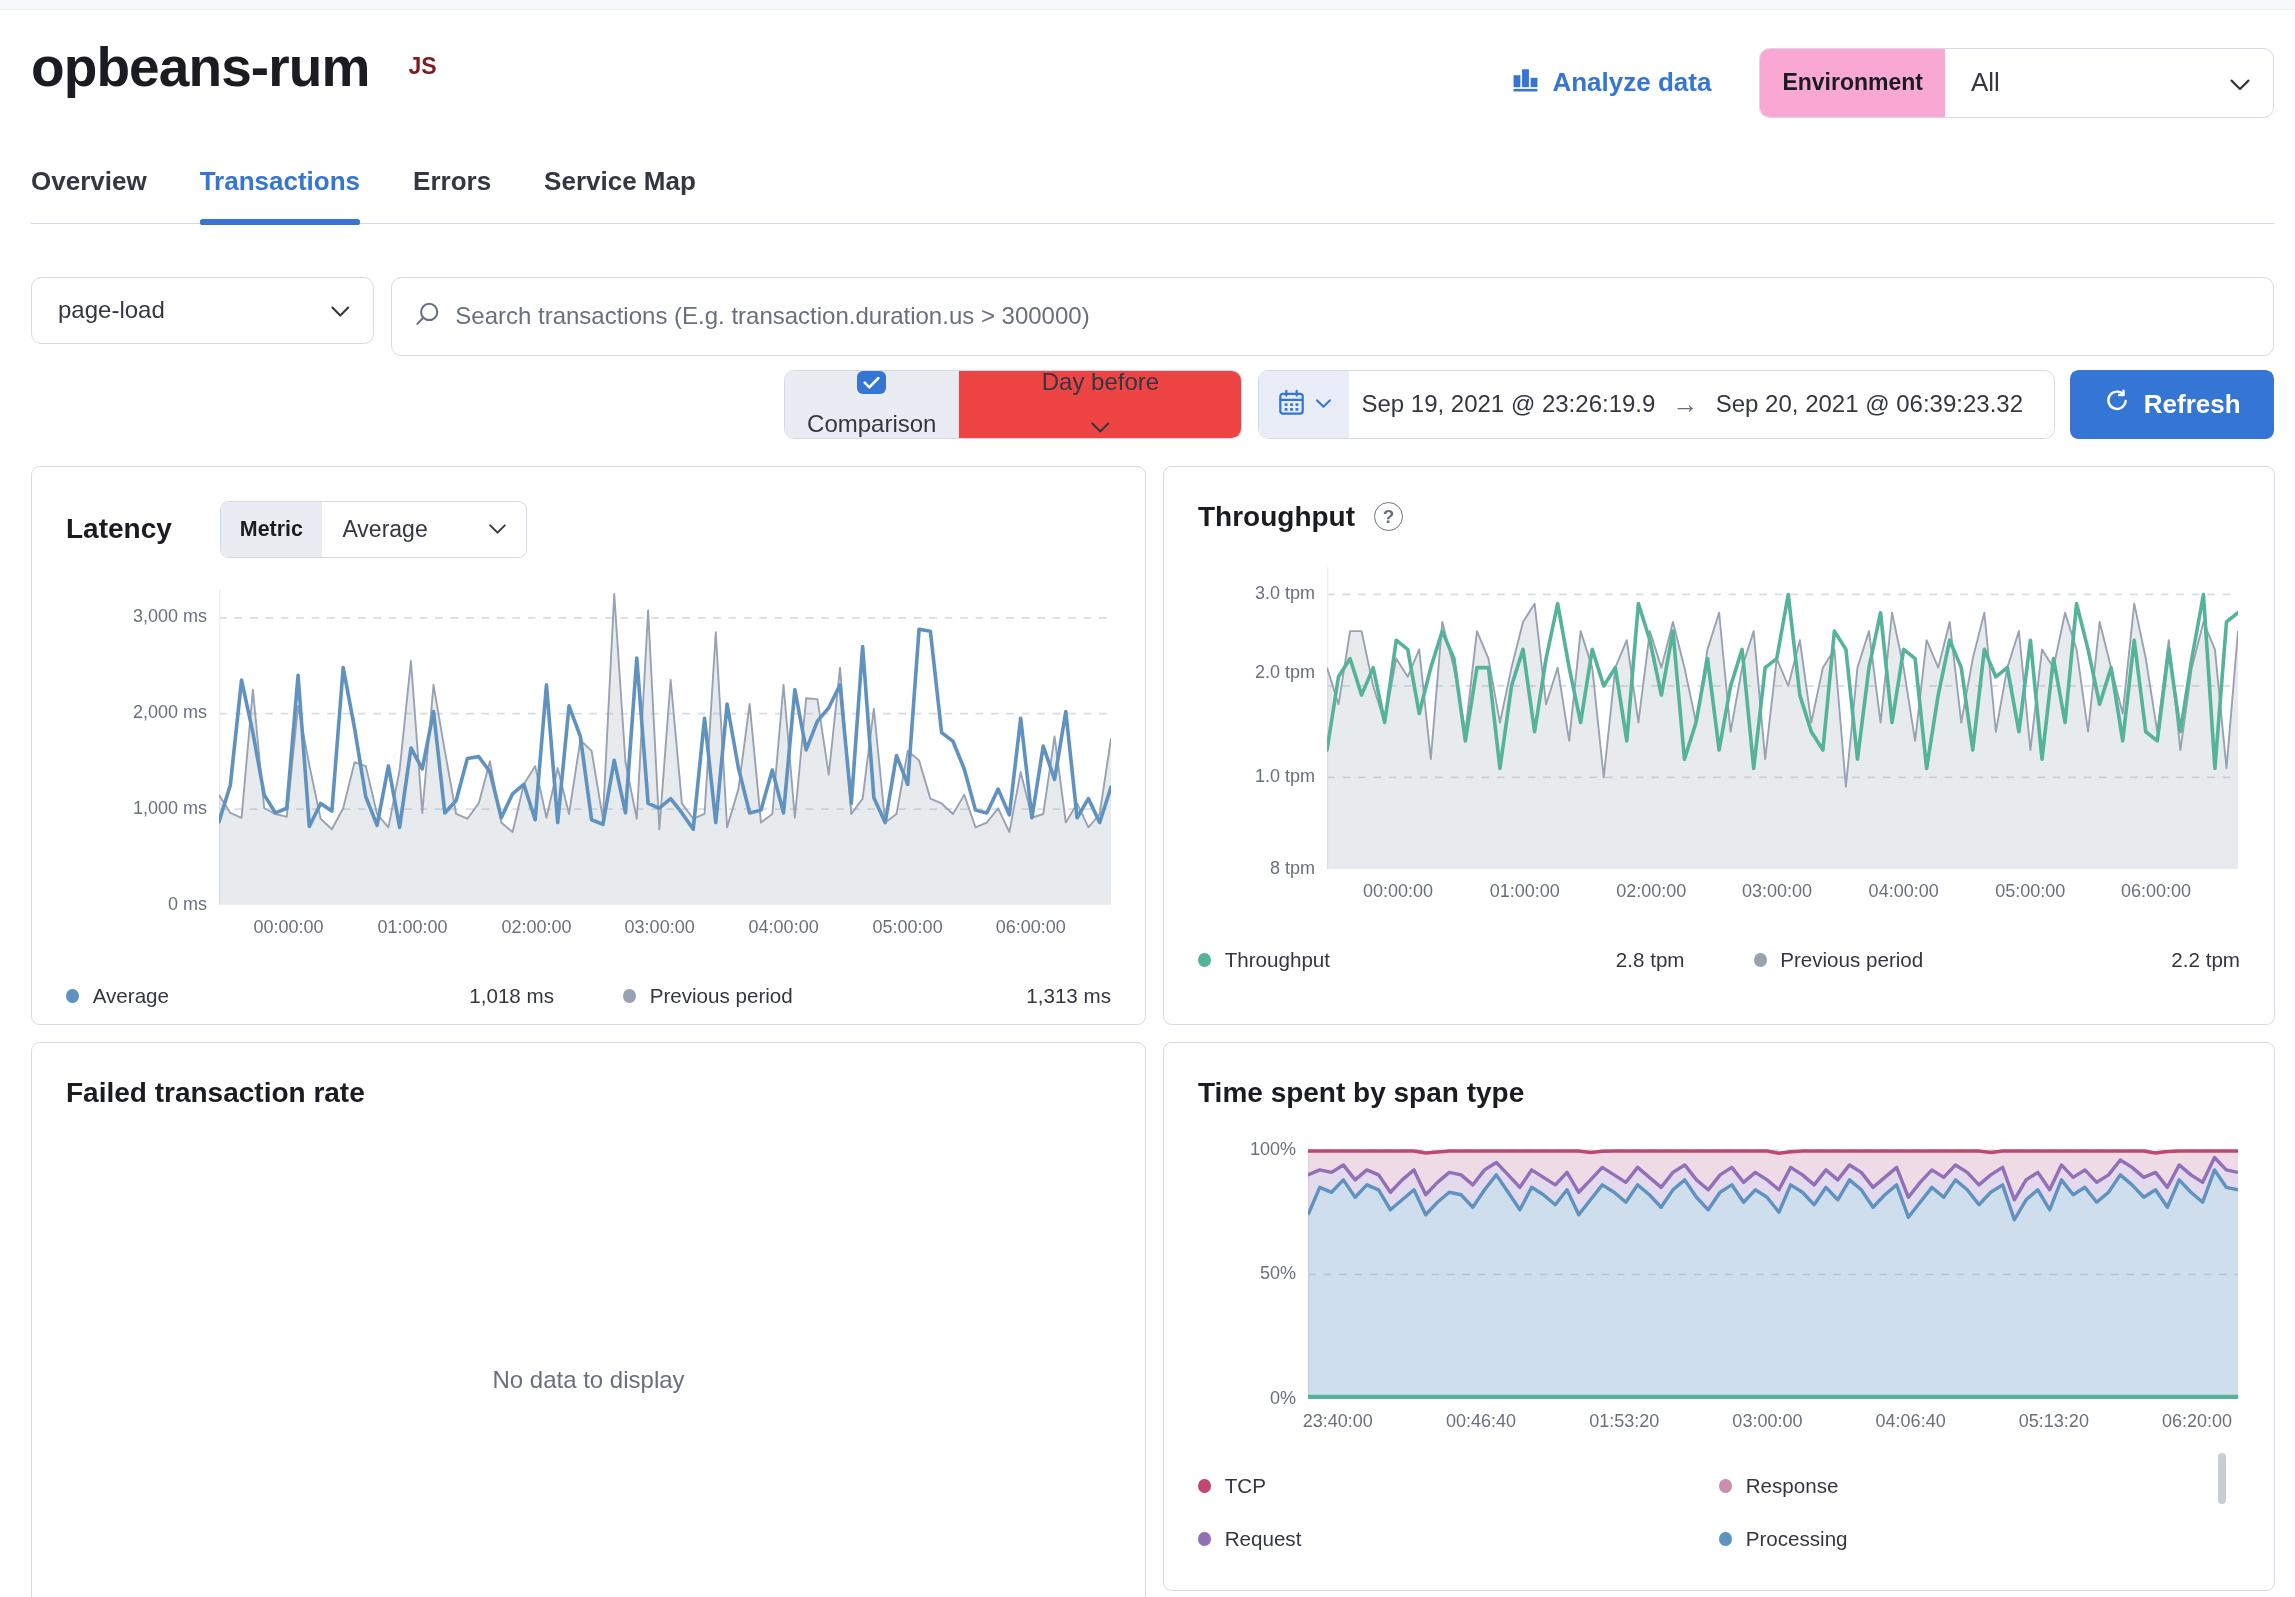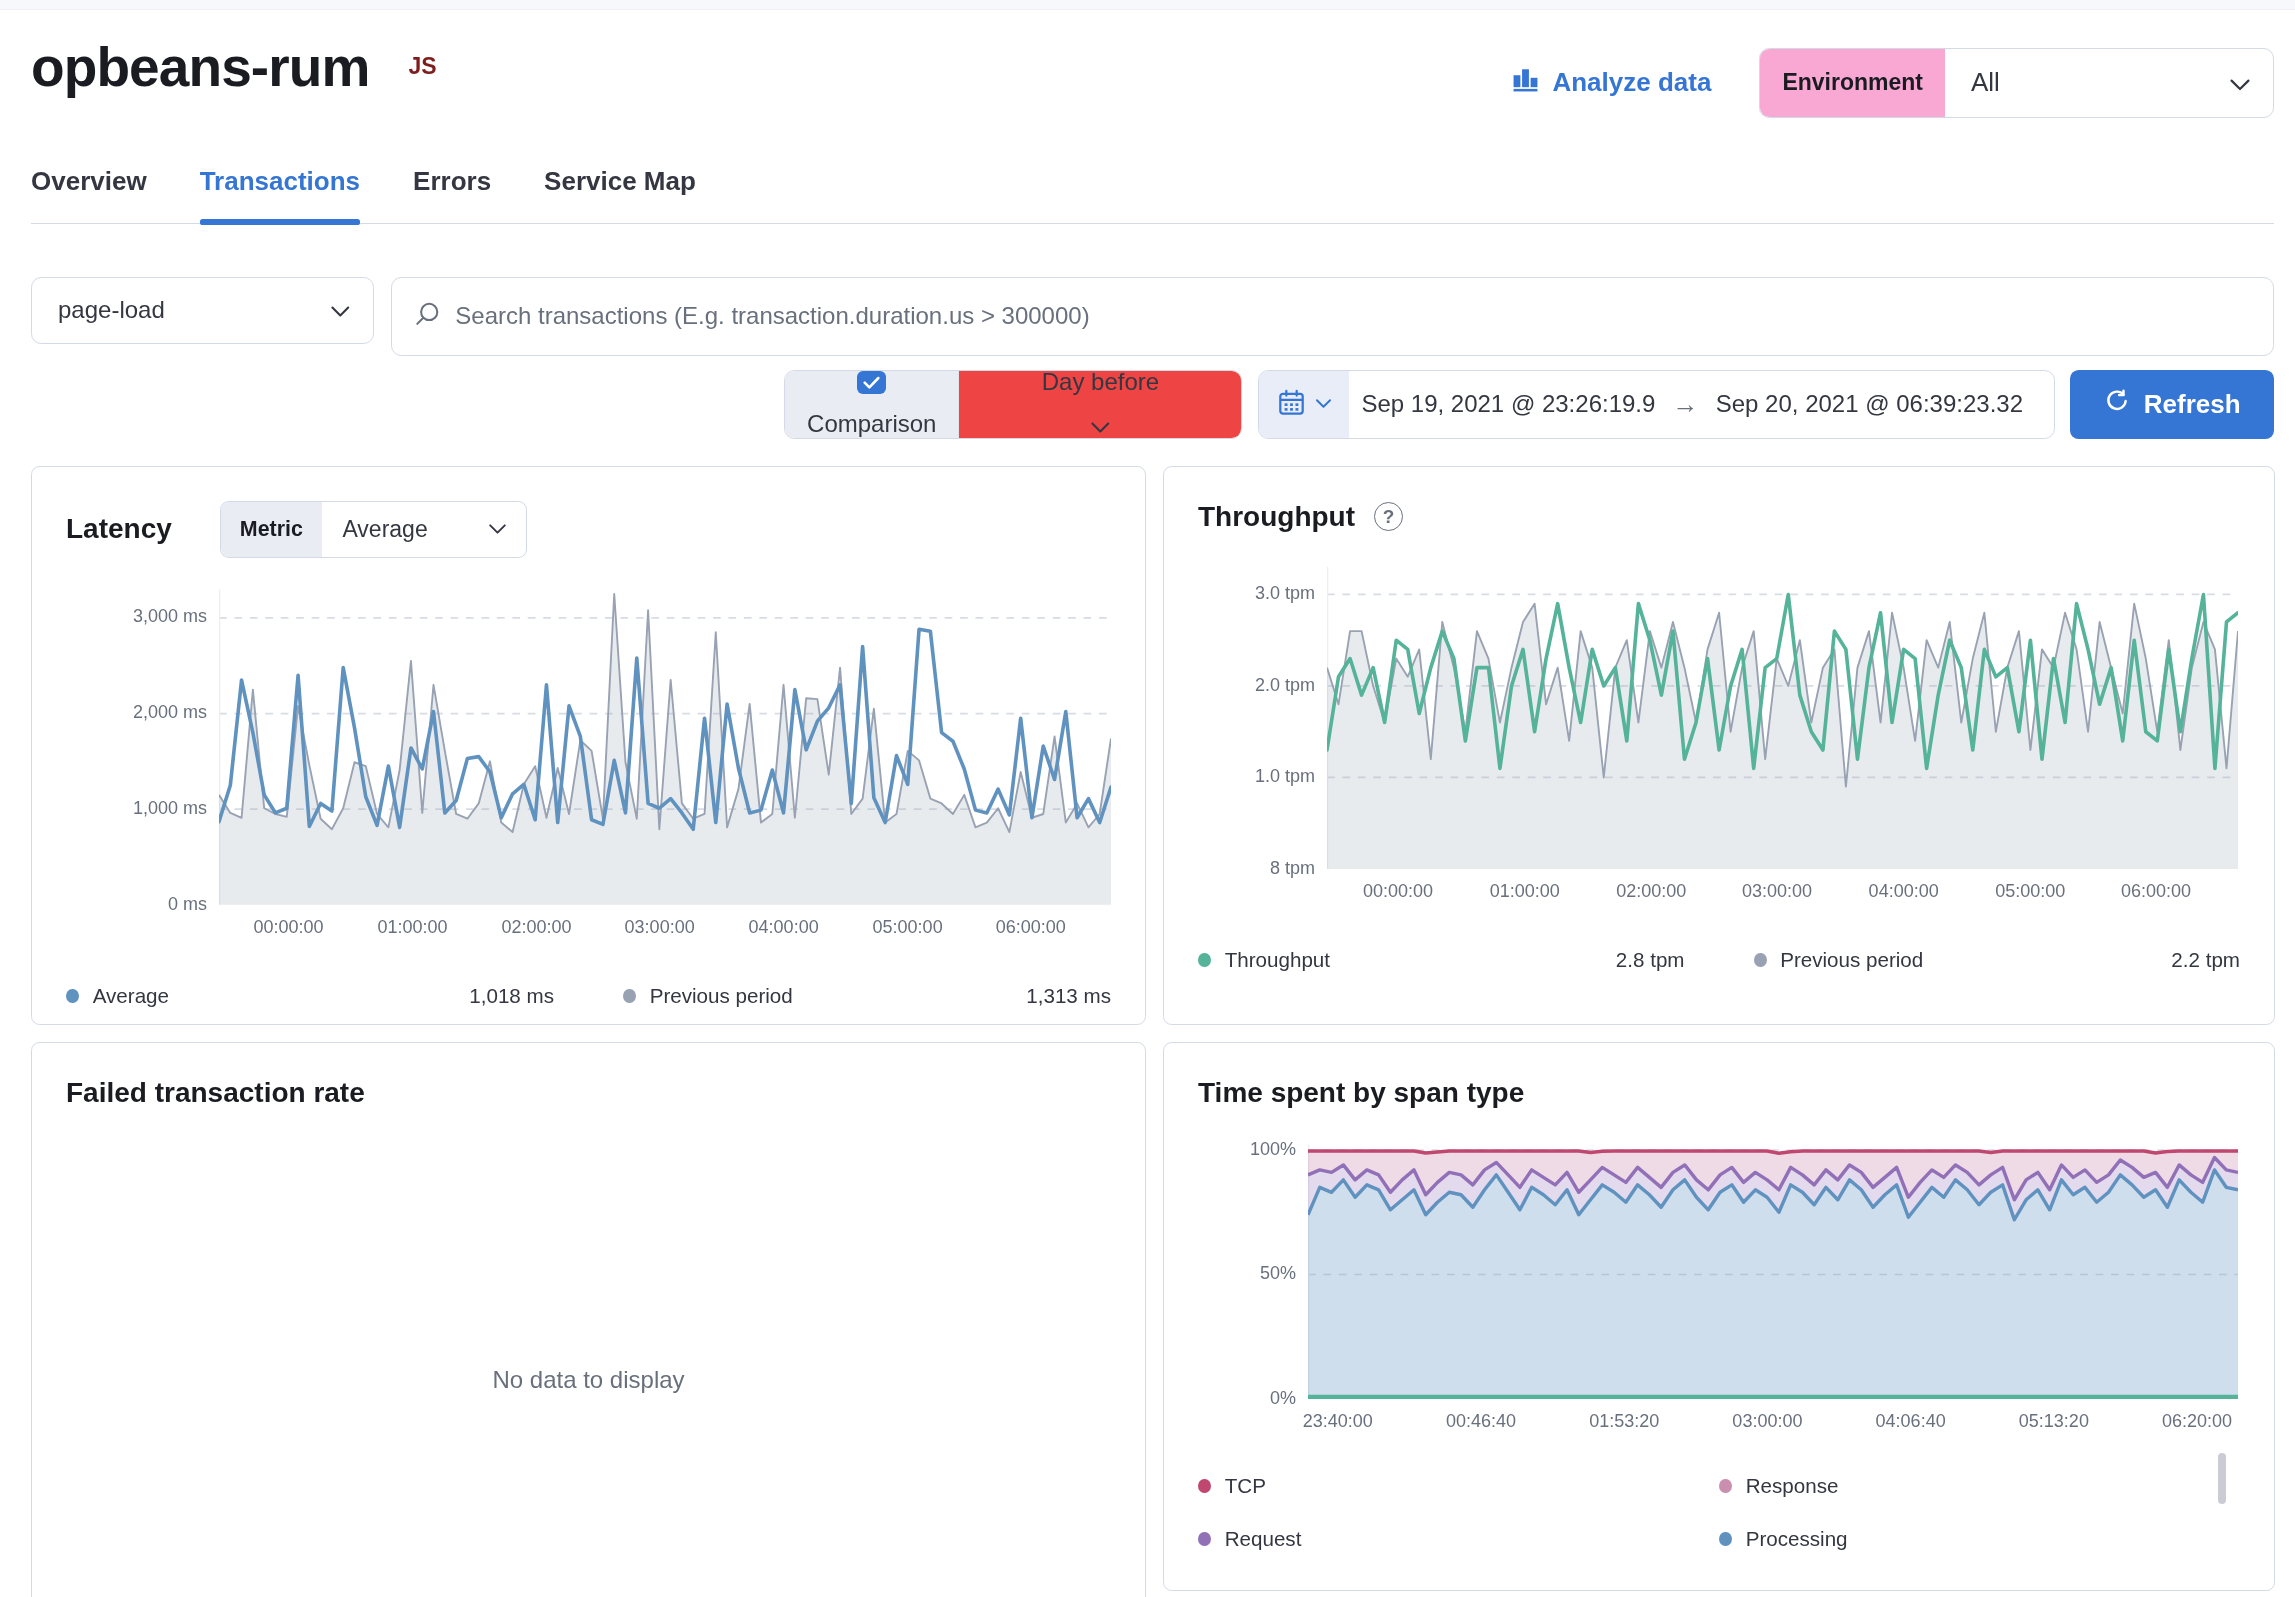--- a/index.html
+++ b/index.html
@@ -264,21 +264,21 @@
             <svg width="911" height="302" class="plot" viewBox="0 0 1062 352">
               <line x1="0" y1="245.33333333333331" x2="1062" y2="245.33333333333331" stroke="#d8dce4" stroke-width="2" stroke-dasharray="9 9"></line>
               <line x1="0" y1="138.66666666666666" x2="1062" y2="138.66666666666666" stroke="#d8dce4" stroke-width="2" stroke-dasharray="9 9"></line>
               <line x1="0" y1="32" x2="1062" y2="32" stroke="#d8dce4" stroke-width="2" stroke-dasharray="9 9"></line>
               <line x1="0.5" y1="0" x2="0.5" y2="352" stroke="#eceef2" stroke-width="2"></line>
               <path d="M0.0 117.3 L 13.4 160.0 L 26.9 74.7 L 40.3 74.7 L 53.8 138.7 L 67.2 181.3 L 80.7 106.7 L 94.1 128.0 L 107.5 96.0 L 121.0 224.0 L 134.4 64.0 L 147.9 117.3 L 161.3 192.0 L 174.8 74.7 L 188.2 106.7 L 201.6 181.3 L 215.1 117.3 L 228.5 64.0 L 242.0 42.7 L 255.4 160.0 L 268.9 117.3 L 282.3 202.7 L 295.7 74.7 L 309.2 117.3 L 322.6 245.3 L 336.1 117.3 L 349.5 85.3 L 363.0 181.3 L 376.4 74.7 L 389.8 117.3 L 403.3 64.0 L 416.7 117.3 L 430.2 181.3 L 443.6 96.0 L 457.1 53.3 L 470.5 192.0 L 483.9 117.3 L 497.4 74.7 L 510.8 224.0 L 524.3 106.7 L 537.7 138.7 L 551.2 85.3 L 564.6 181.3 L 578.1 117.3 L 591.5 96.0 L 604.9 256.0 L 618.4 117.3 L 631.8 74.7 L 645.3 181.3 L 658.7 53.3 L 672.2 117.3 L 685.6 202.7 L 699.0 85.3 L 712.5 117.3 L 725.9 64.0 L 739.4 181.3 L 752.8 106.7 L 766.3 53.3 L 779.7 192.0 L 793.1 117.3 L 806.6 74.7 L 820.0 213.3 L 833.5 96.0 L 846.9 117.3 L 860.4 53.3 L 873.8 96.0 L 887.2 192.0 L 900.7 64.0 L 914.1 117.3 L 927.6 170.7 L 941.0 42.7 L 954.5 106.7 L 967.9 192.0 L 981.3 85.3 L 994.8 213.3 L 1008.2 117.3 L 1021.7 64.0 L 1035.1 96.0 L 1048.6 234.7 L 1062.0 74.7 L 1062.0 352 L 0 352 Z" fill="rgba(152,162,179,0.22)" stroke="none"></path>
               <path d="M0.0 117.3 L 13.4 160.0 L 26.9 74.7 L 40.3 74.7 L 53.8 138.7 L 67.2 181.3 L 80.7 106.7 L 94.1 128.0 L 107.5 96.0 L 121.0 224.0 L 134.4 64.0 L 147.9 117.3 L 161.3 192.0 L 174.8 74.7 L 188.2 106.7 L 201.6 181.3 L 215.1 117.3 L 228.5 64.0 L 242.0 42.7 L 255.4 160.0 L 268.9 117.3 L 282.3 202.7 L 295.7 74.7 L 309.2 117.3 L 322.6 245.3 L 336.1 117.3 L 349.5 85.3 L 363.0 181.3 L 376.4 74.7 L 389.8 117.3 L 403.3 64.0 L 416.7 117.3 L 430.2 181.3 L 443.6 96.0 L 457.1 53.3 L 470.5 192.0 L 483.9 117.3 L 497.4 74.7 L 510.8 224.0 L 524.3 106.7 L 537.7 138.7 L 551.2 85.3 L 564.6 181.3 L 578.1 117.3 L 591.5 96.0 L 604.9 256.0 L 618.4 117.3 L 631.8 74.7 L 645.3 181.3 L 658.7 53.3 L 672.2 117.3 L 685.6 202.7 L 699.0 85.3 L 712.5 117.3 L 725.9 64.0 L 739.4 181.3 L 752.8 106.7 L 766.3 53.3 L 779.7 192.0 L 793.1 117.3 L 806.6 74.7 L 820.0 213.3 L 833.5 96.0 L 846.9 117.3 L 860.4 53.3 L 873.8 96.0 L 887.2 192.0 L 900.7 64.0 L 914.1 117.3 L 927.6 170.7 L 941.0 42.7 L 954.5 106.7 L 967.9 192.0 L 981.3 85.3 L 994.8 213.3 L 1008.2 117.3 L 1021.7 64.0 L 1035.1 96.0 L 1048.6 234.7 L 1062.0 74.7" fill="none" stroke="#98a2b3" stroke-width="2.2" stroke-linejoin="round"></path>
               <path d="M0.0 213.3 L 13.4 128.0 L 26.9 106.7 L 40.3 149.3 L 53.8 117.3 L 67.2 181.3 L 80.7 85.3 L 94.1 96.0 L 107.5 170.7 L 121.0 117.3 L 134.4 74.7 L 147.9 106.7 L 161.3 202.7 L 174.8 117.3 L 188.2 117.3 L 201.6 234.7 L 215.1 138.7 L 228.5 96.0 L 242.0 192.0 L 255.4 106.7 L 268.9 42.7 L 282.3 117.3 L 295.7 181.3 L 309.2 96.0 L 322.6 138.7 L 336.1 117.3 L 349.5 202.7 L 363.0 42.7 L 376.4 85.3 L 389.8 149.3 L 403.3 74.7 L 416.7 224.0 L 430.2 181.3 L 443.6 106.7 L 457.1 213.3 L 470.5 138.7 L 483.9 96.0 L 497.4 234.7 L 510.8 117.3 L 524.3 106.7 L 537.7 32.0 L 551.2 149.3 L 564.6 192.0 L 578.1 213.3 L 591.5 74.7 L 604.9 96.0 L 618.4 224.0 L 631.8 117.3 L 645.3 53.3 L 658.7 181.3 L 672.2 96.0 L 685.6 106.7 L 699.0 234.7 L 712.5 149.3 L 725.9 85.3 L 739.4 117.3 L 752.8 213.3 L 766.3 96.0 L 779.7 128.0 L 793.1 117.3 L 806.6 192.0 L 820.0 85.3 L 833.5 224.0 L 846.9 106.7 L 860.4 181.3 L 873.8 42.7 L 887.2 96.0 L 900.7 160.0 L 914.1 117.3 L 927.6 202.7 L 941.0 85.3 L 954.5 192.0 L 967.9 202.7 L 981.3 96.0 L 994.8 192.0 L 1008.2 106.7 L 1021.7 32.0 L 1035.1 234.7 L 1048.6 64.0 L 1062.0 53.3" fill="none" stroke="#54b399" stroke-width="4.2" stroke-linecap="round" stroke-linejoin="round"></path>
             </svg>
             <div class="yaxis-label" style="top: 16.3px;">3.0 tpm</div>
-            <div class="yaxis-label" style="top: 108px;">2.0 tpm</div>
+            <div class="yaxis-label" style="top: 95px;">2.0 tpm</div>
             <div class="yaxis-label" style="top: 199px;">1.0 tpm</div>
             <div class="yaxis-label" style="top: 291px;">8 tpm</div>
             <div class="xaxis" style="width: 911px;">
               <div class="xaxis-label" style="left: 7.8%;">00:00:00</div>
               <div class="xaxis-label" style="left: 21.7%;">01:00:00</div>
               <div class="xaxis-label" style="left: 35.6%;">02:00:00</div>
               <div class="xaxis-label" style="left: 49.4%;">03:00:00</div>
               <div class="xaxis-label" style="left: 63.3%;">04:00:00</div>
               <div class="xaxis-label" style="left: 77.2%;">05:00:00</div>
               <div class="xaxis-label" style="left: 91%;">06:00:00</div>

